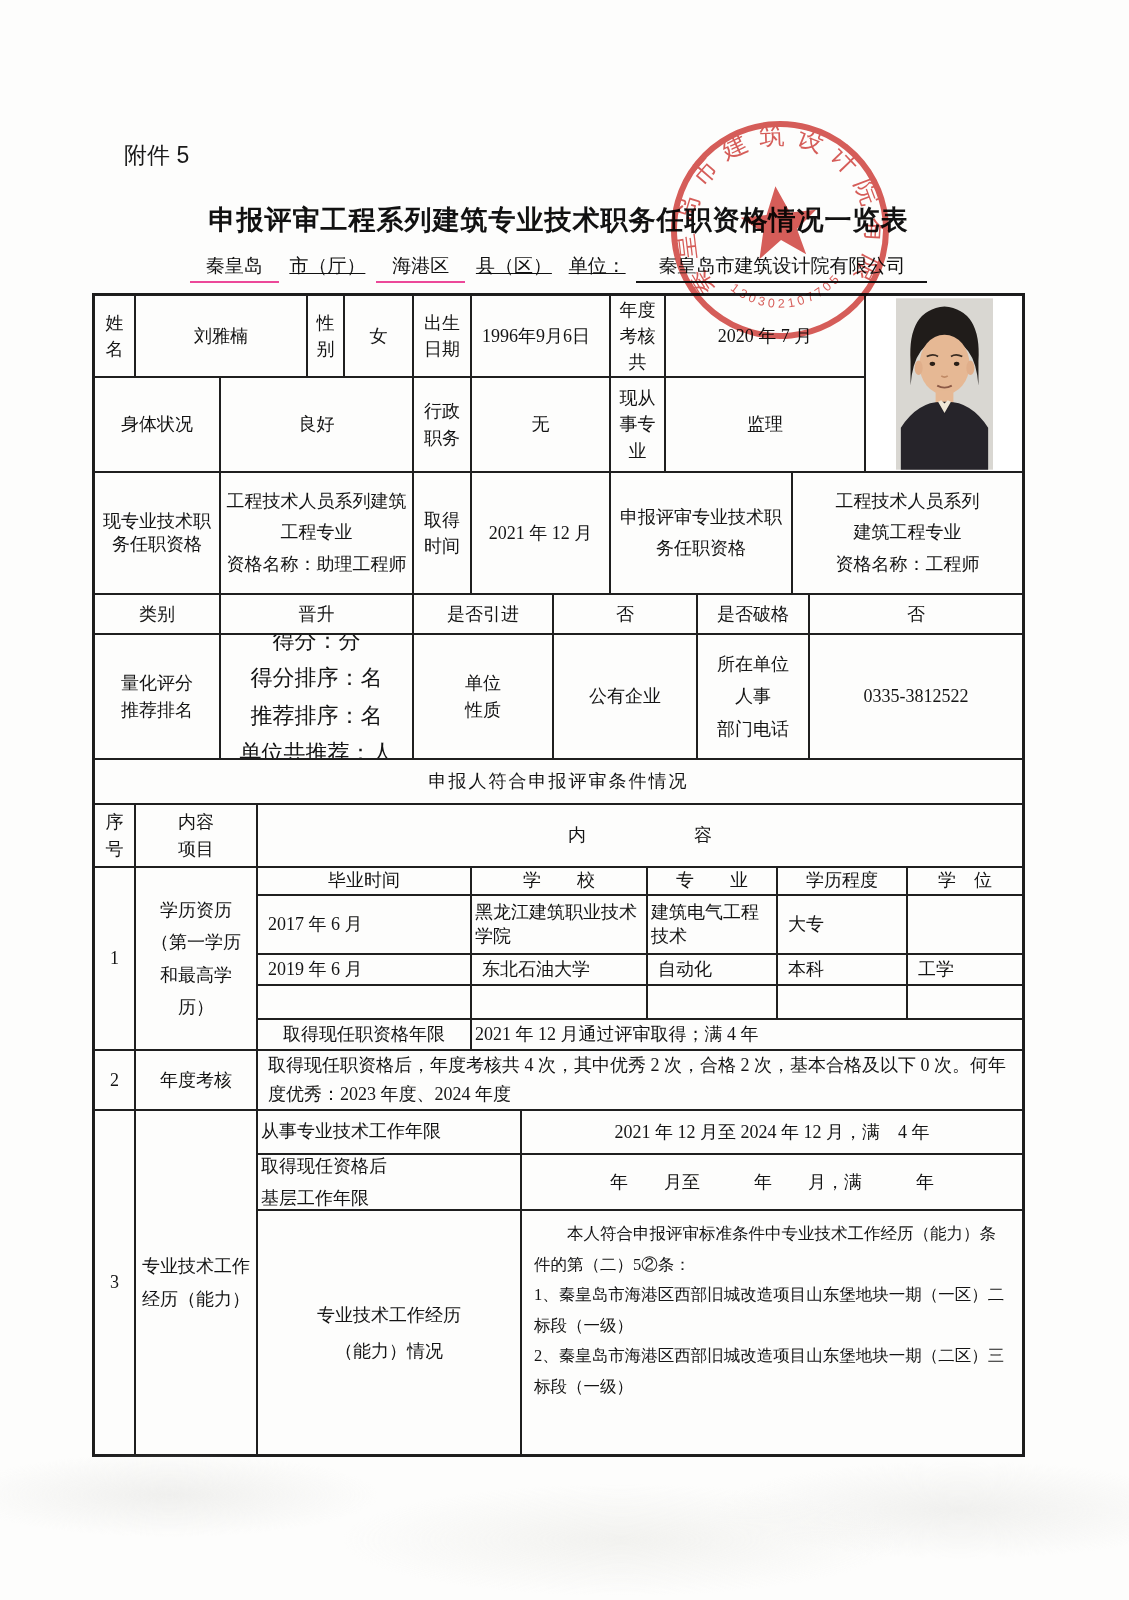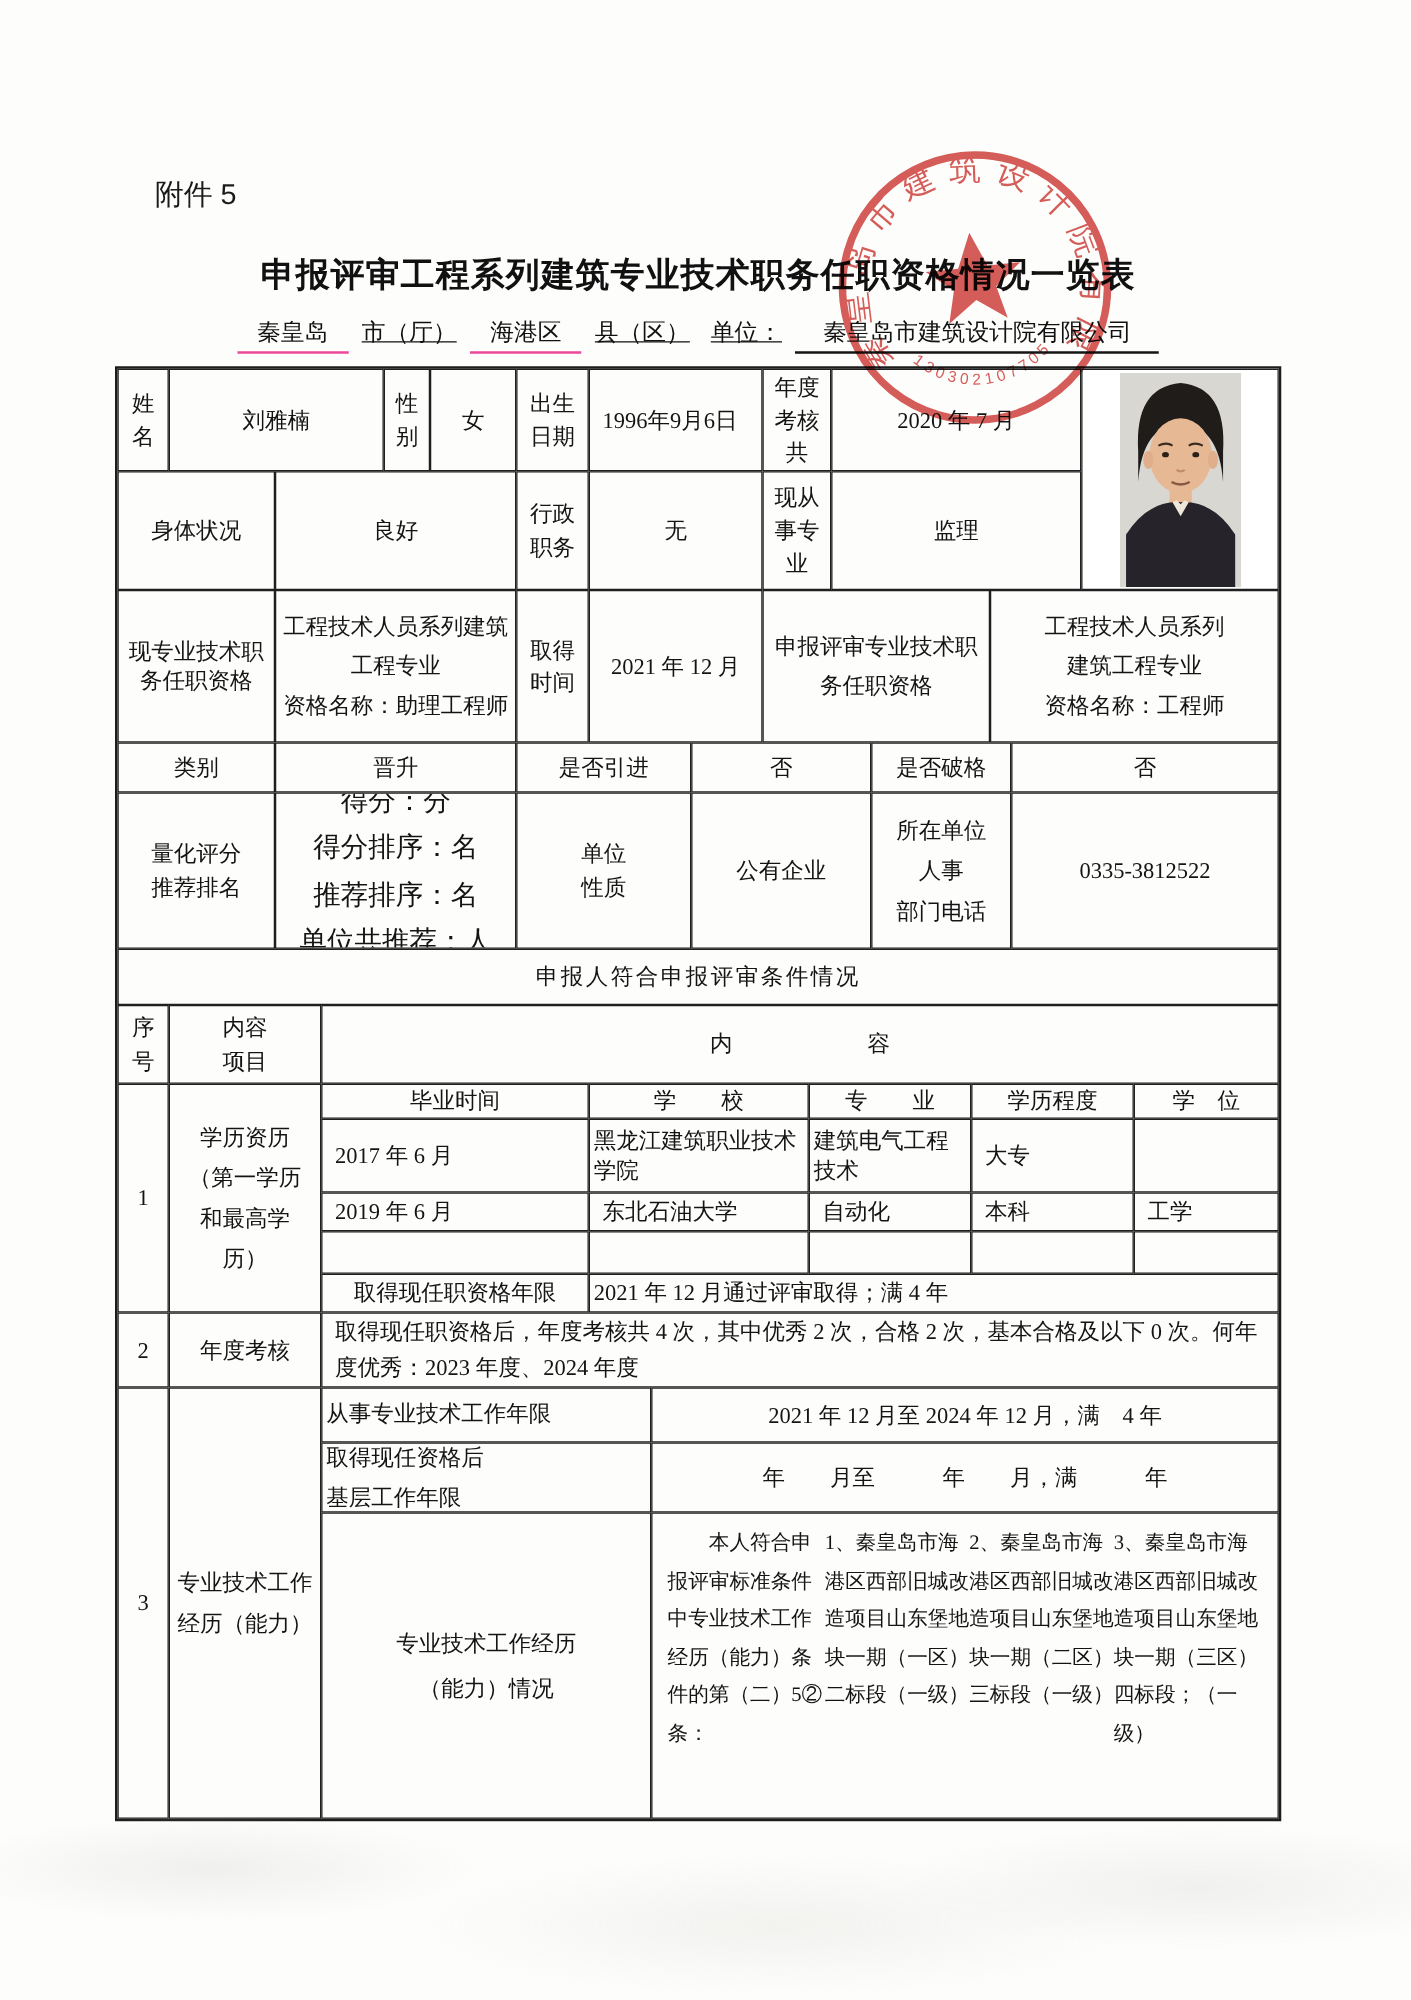--- a/index.html
+++ b/index.html
@@ -43,21 +43,21 @@
     border:2px solid #1c1c1c; background:#fdfdfc;
   }
   .cell {
     border:1px solid #1f1f1f; display:flex; align-items:center; justify-content:center;
     text-align:center; padding:2px 5px; white-space:pre-wrap;
     font-size:18px; line-height:1.45; overflow:hidden;
   }
   .left  { justify-content:flex-start; text-align:left; padding-left:10px; }
   .tight { line-height:1.3; padding:1px 3px; }
   .lh2   { line-height:1.75; }
-  .exp-cell { align-items:stretch; justify-content:flex-start;
+  .exp-cell { flex-direction:column; align-items:stretch; justify-content:flex-start;
               text-align:left; padding:8px 12px 4px; font-size:16.5px; line-height:1.85; }
   .exp-intro { text-indent:2em; }
   .photo-cell { padding:0; background:#fff; }
   .photo-frame { width:97px; height:172px; }
 
   .seal {
     position:absolute; left:660px; top:110px; width:240px; height:240px;
     color:#cf3a35; opacity:.82; mix-blend-mode:multiply; pointer-events:none;
     transform:rotate(-6deg);
   }
@@ -201,21 +201,20 @@
     <div class="cell left tight" style="grid-area:15/4/16/9;line-height:1.8">取得现任资格后
 基层工作年限</div>
     <div class="cell" style="grid-area:15/9/16/20">年　　月至　　　年　　月，满　　　年</div>
 
     <div class="cell tight" style="grid-area:16/4/17/9;line-height:2">专业技术工作经历
 （能力）情况</div>
     <div class="cell exp-cell" style="grid-area:16/9/17/20">
       <div class="exp-intro">本人符合申报评审标准条件中专业技术工作经历（能力）条件的第（二）5②条：</div>
       <div>1、秦皇岛市海港区西部旧城改造项目山东堡地块一期（一区）二标段（一级）</div>
       <div>2、秦皇岛市海港区西部旧城改造项目山东堡地块一期（二区）三标段（一级）</div>
-      <div>3、秦皇岛市海港区西部旧城改造项目山东堡地块一期（三区）四标段；（一级）</div>
     </div>
 
   </div>
 
   <svg class="seal" viewBox="-120 -120 240 240">
     <circle r="106" fill="none" stroke="currentColor" stroke-width="6"></circle>
     <path id="sealTop" d="M -70,52 A 87,87 0 1 1 70,52" fill="none"></path>
     <path id="sealBottom" d="M -56,54 A 78,78 0 0 0 56,54" fill="none"></path>
     <text font-size="26" letter-spacing="10">
       <textPath href="#sealTop">秦皇岛市建筑设计院有限公司</textPath>

